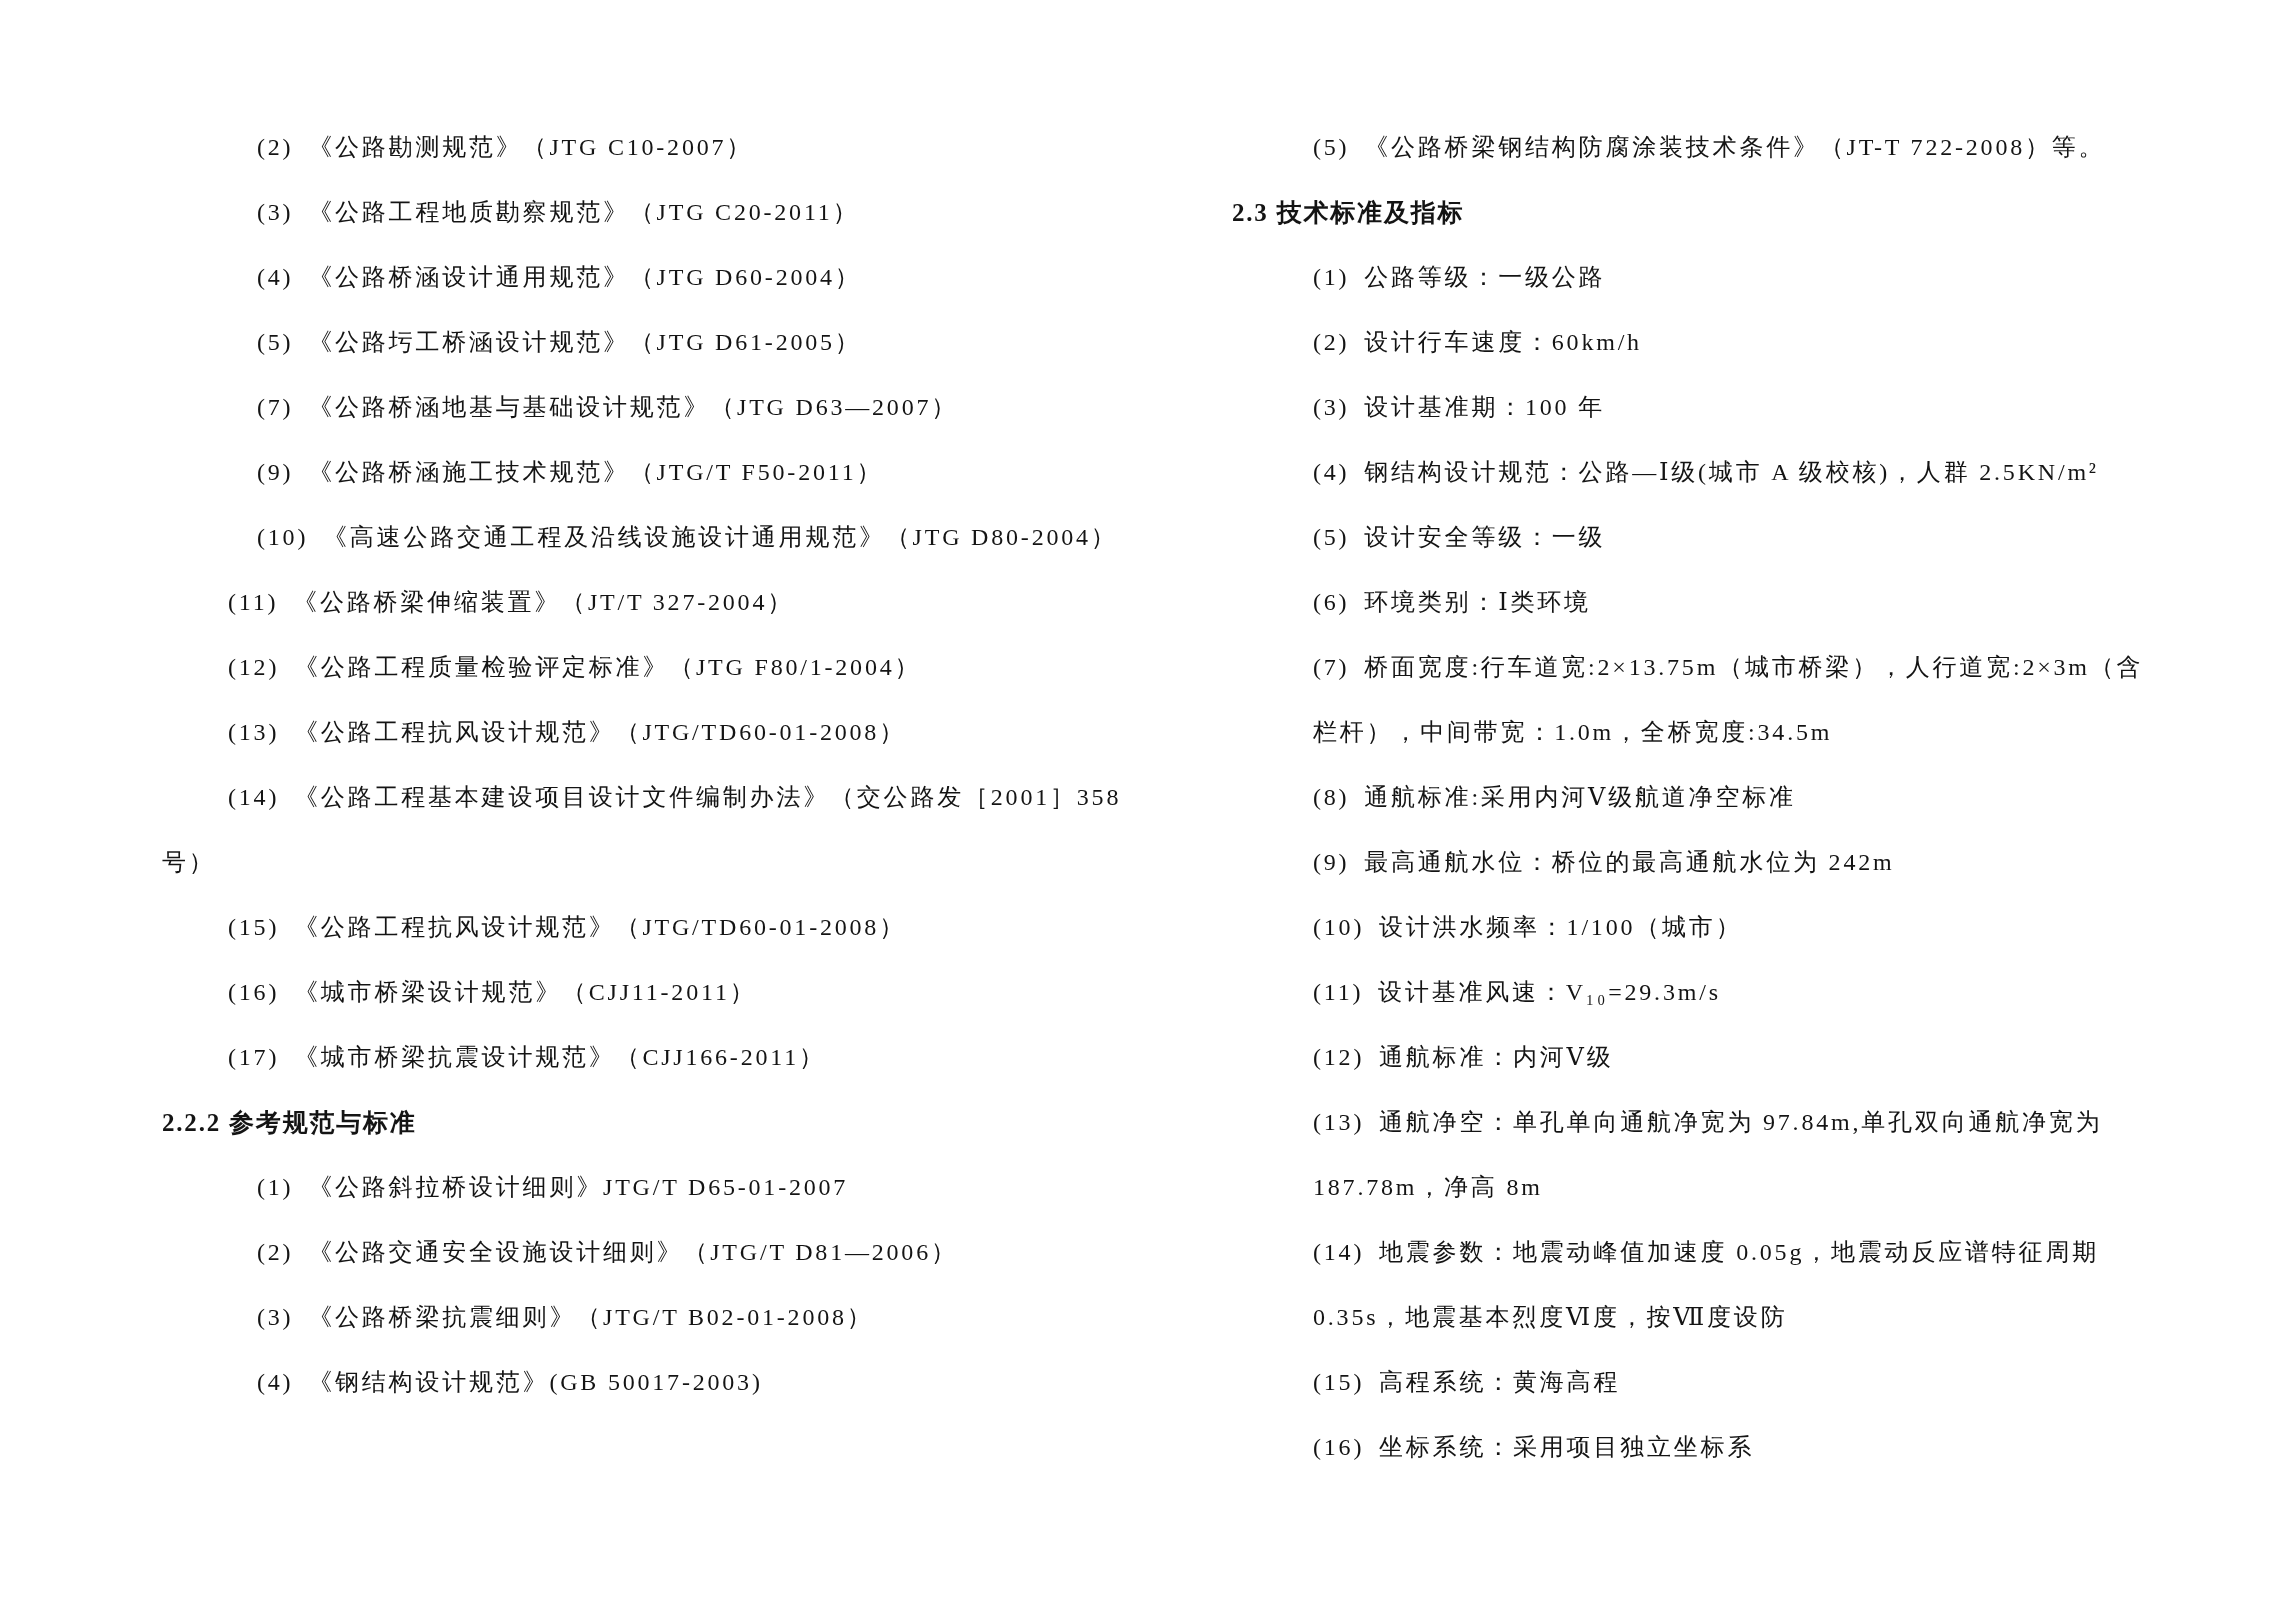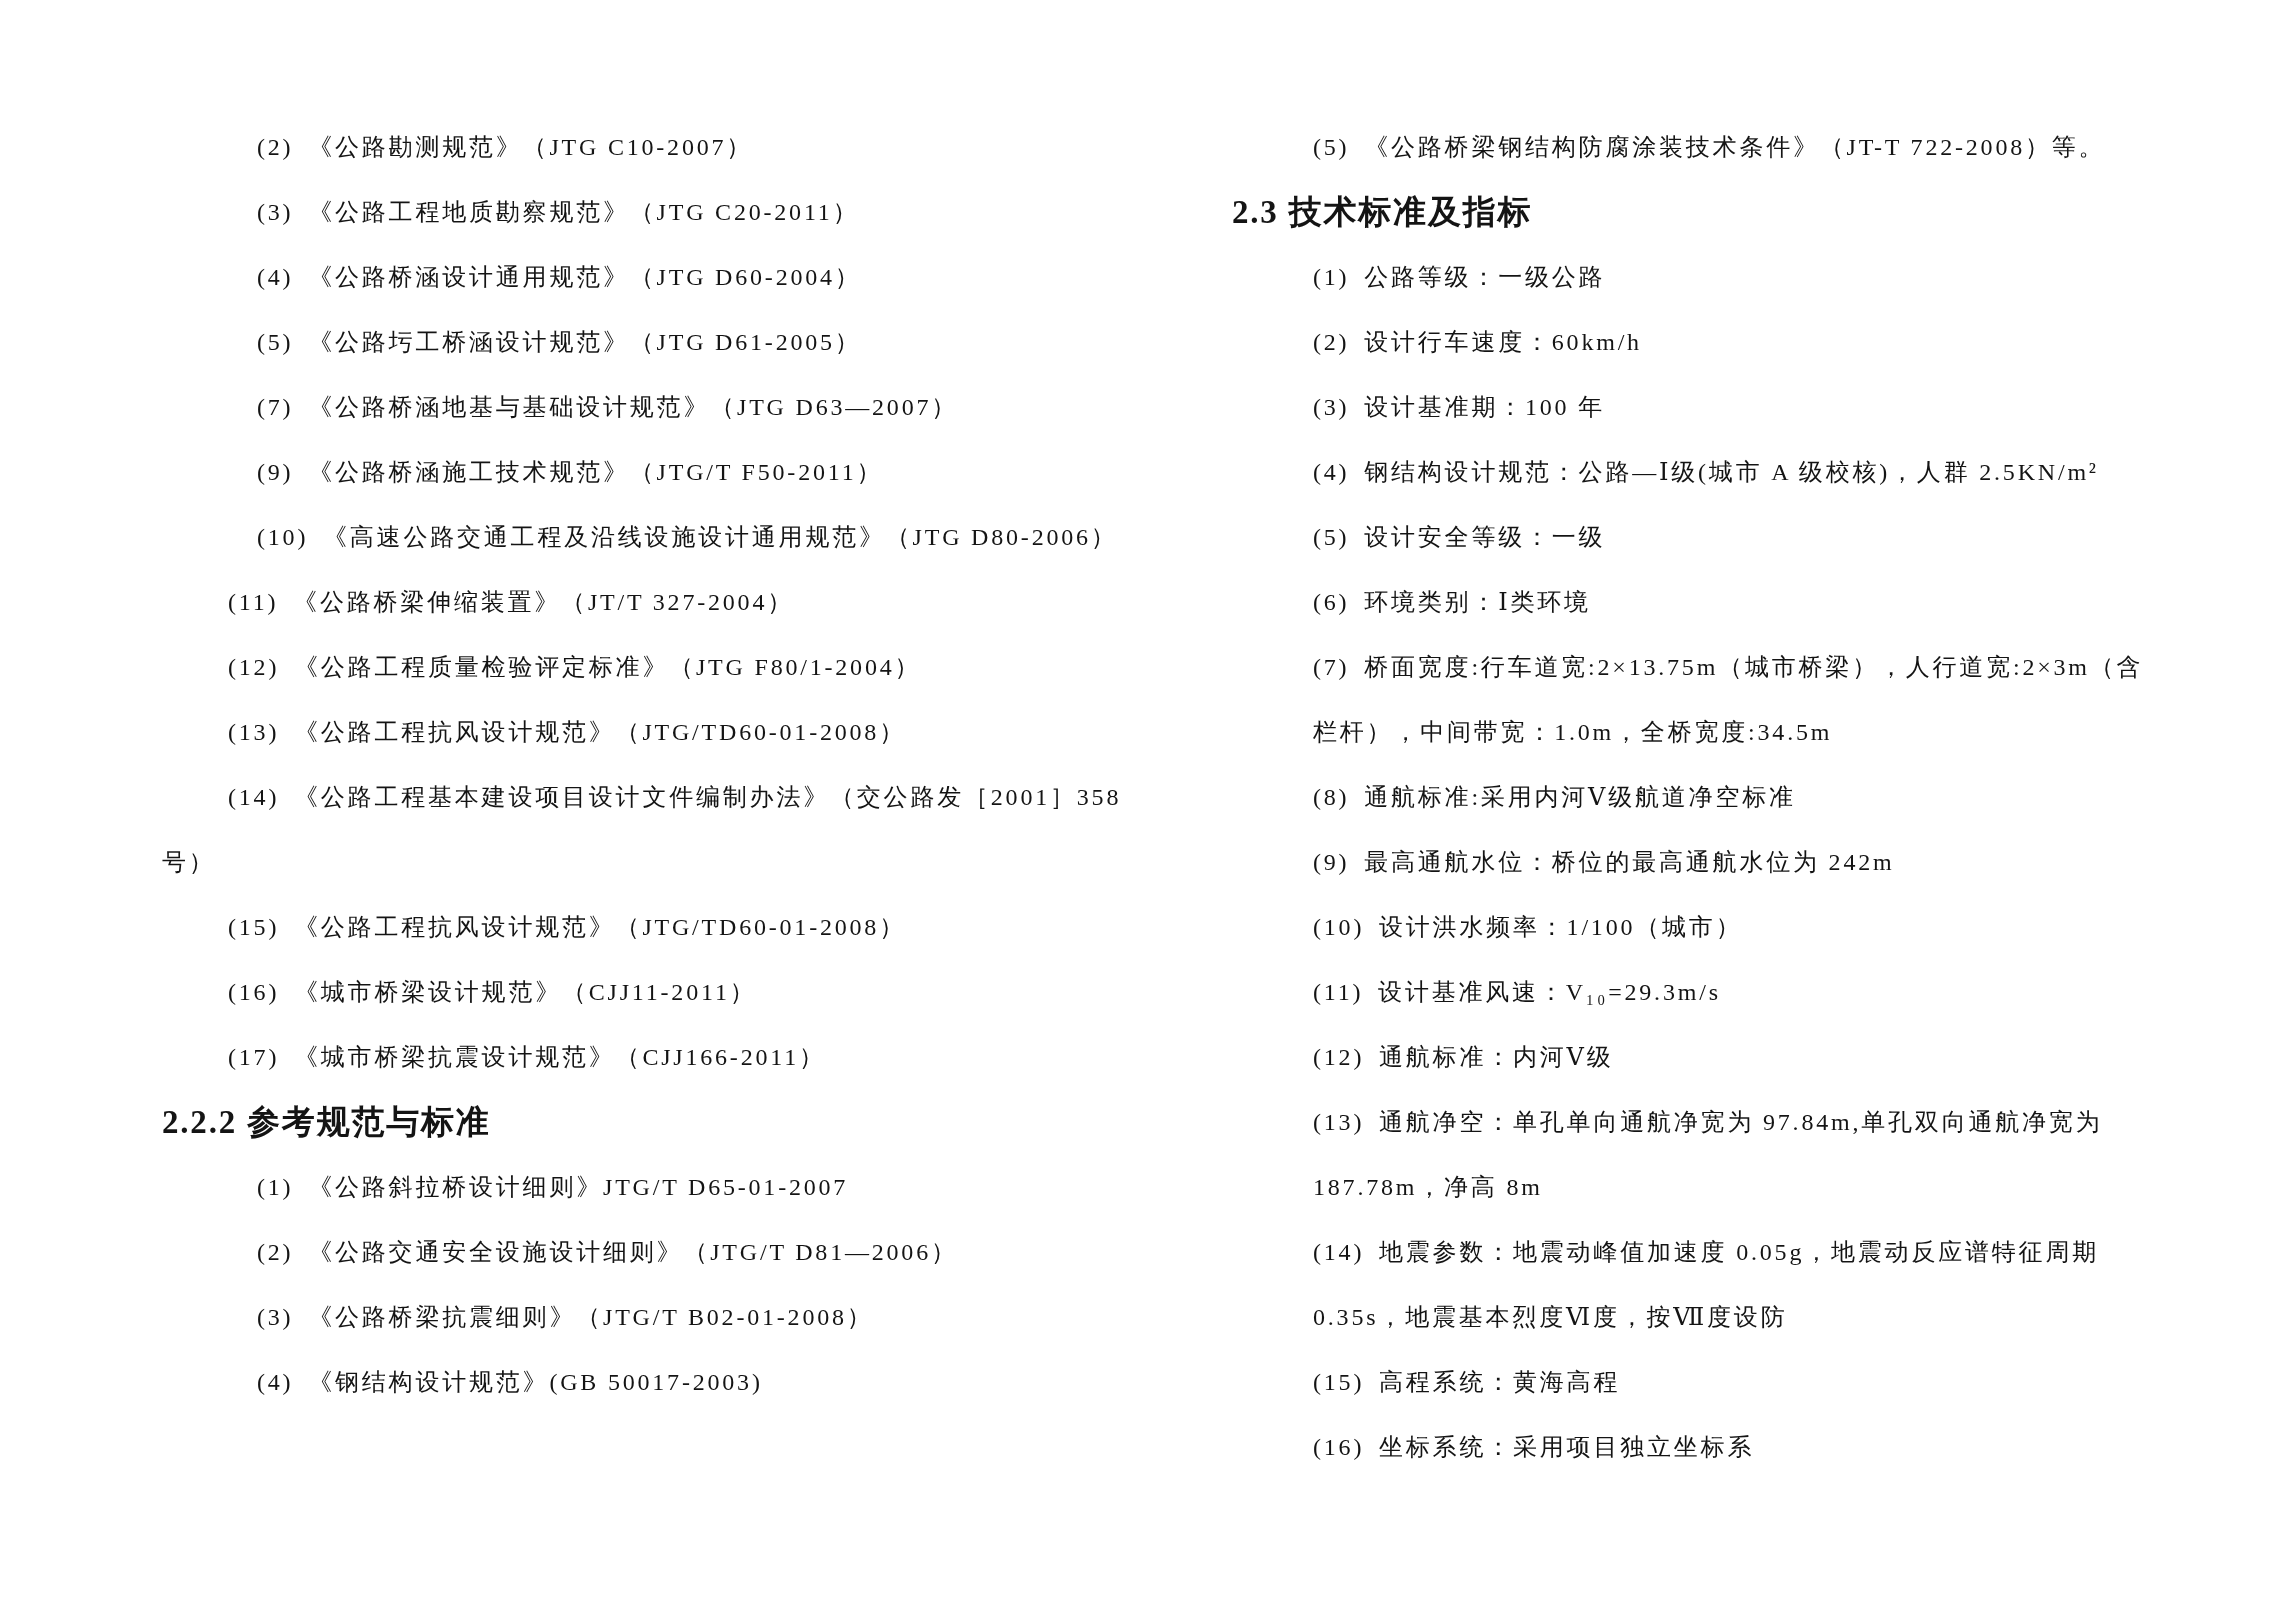--- a/index.html
+++ b/index.html
@@ -33,38 +33,38 @@
   .ind-a { padding-left: 95px; }
   
   .ind-b { padding-left: 66px; }
   
   .ind-r { padding-left: 81px; }
   
   .cont-left { padding-left: 0; }
   .num { margin-right: 14.8px; }
   .heading {
     font-weight: bold;
-    font-size: 33px;
+    font-size: 25px;
     letter-spacing: 1.8px;
   }
 </style>
 </head>
 <body>
 
 <div class="page">
 
   <div class="column column-left">
 
     <div class="line ind-a"><span class="num">(2)</span><span>《公路勘测规范》（JTG C10-2007）</span></div>
     <div class="line ind-a"><span class="num">(3)</span><span>《公路工程地质勘察规范》（JTG C20-2011）</span></div>
     <div class="line ind-a"><span class="num">(4)</span><span>《公路桥涵设计通用规范》（JTG D60-2004）</span></div>
     <div class="line ind-a"><span class="num">(5)</span><span>《公路圬工桥涵设计规范》（JTG D61-2005）</span></div>
     <div class="line ind-a"><span class="num">(7)</span><span>《公路桥涵地基与基础设计规范》（JTG D63—2007）</span></div>
     <div class="line ind-a"><span class="num">(9)</span><span>《公路桥涵施工技术规范》（JTG/T F50-2011）</span></div>
-    <div class="line ind-a"><span class="num">(10)</span><span>《高速公路交通工程及沿线设施设计通用规范》（JTG D80-2006）</span></div>
+    <div class="line ind-a"><span class="num">(10)</span><span>《高速公路交通工程及沿线设施设计通用规范》（JTG D80-2004）</span></div>
     <div class="line ind-b"><span class="num">(11)</span><span>《公路桥梁伸缩装置》（JT/T 327-2004）</span></div>
     <div class="line ind-b"><span class="num">(12)</span><span>《公路工程质量检验评定标准》（JTG F80/1-2004）</span></div>
     <div class="line ind-b"><span class="num">(13)</span><span>《公路工程抗风设计规范》（JTG/TD60-01-2008）</span></div>
     <div class="line ind-b"><span class="num">(14)</span><span>《公路工程基本建设项目设计文件编制办法》（交公路发［2001］358</span></div>
     <div class="line cont-left"><span>号）</span></div>
     <div class="line ind-b"><span class="num">(15)</span><span>《公路工程抗风设计规范》（JTG/TD60-01-2008）</span></div>
     <div class="line ind-b"><span class="num">(16)</span><span>《城市桥梁设计规范》（CJJ11-2011）</span></div>
     <div class="line ind-b"><span class="num">(17)</span><span>《城市桥梁抗震设计规范》（CJJ166-2011）</span></div>
 
     <div class="line heading">2.2.2 参考规范与标准</div>

